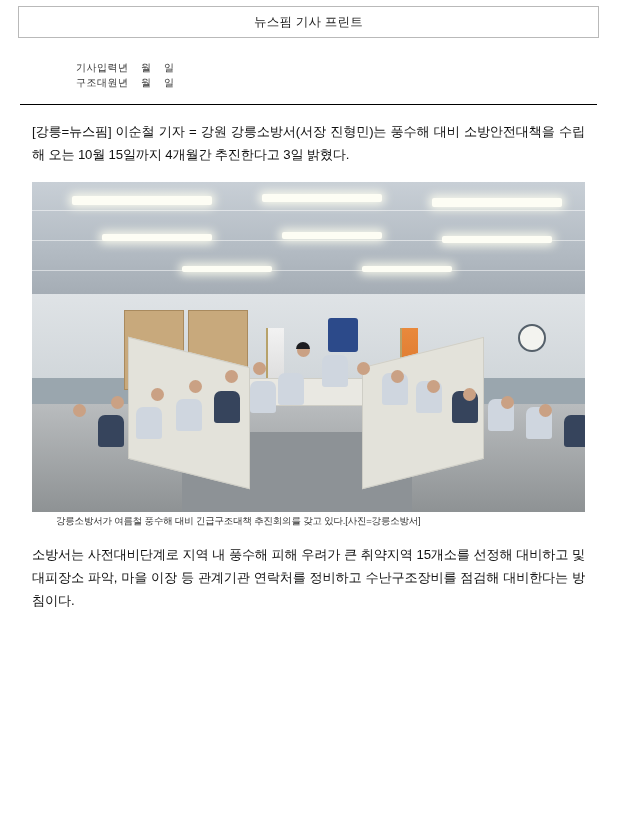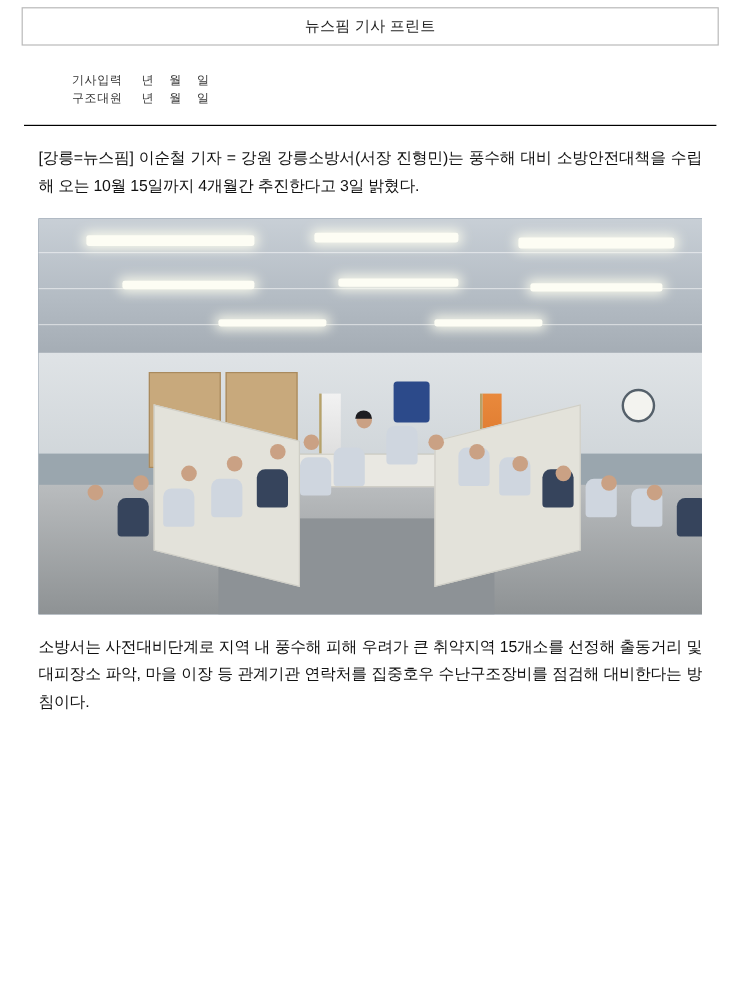--- a/index.html
+++ b/index.html
@@ -53,20 +53,21 @@
     font-size: 10px;
     color: #333333;
     line-height: 1.5;
   }
   .meta-row {
     display: flex;
   }
   .meta-label {
     width: 58px;
     letter-spacing: 0.5px;
+    text-align: right;
   }
   .meta-value {
     letter-spacing: 2.5px;
     white-space: pre;
   }
 
   
   .divider {
     margin: 14px 20px 0 20px;
     border: 0;
@@ -316,20 +317,21 @@
         </div>
         <div class="person light-u" style="left:462px;top:214px;">
           <div class="head"></div>
             <div class="body"></div>
         </div>
         <div class="person dark-u" style="left:500px;top:222px;">
           <div class="head"></div>
             <div class="body"></div>
         </div>
       </div>
+      <figcaption class="figcaption">강릉소방서가 여름철 풍수해 대비 긴급구조대책 추진회의를 갖고 있다.[사진=강릉소방서]</figcaption>
     </figure>
 
 
-    <p class="para">소방서는 사전대비단계로 지역 내 풍수해 피해 우려가 큰 취약지역 15개소를 선정해 출동거리 및 대피장소 파악, 마을 이장 등 관계기관 연락처를 집중호우 수난구조장비를 점검해 대비한다는 방침이다.</p>
+    <p class="para">소방서는 사전대비단계로 지역 내 풍수해 피해 우려가 큰 취약지역 15개소를 선정해 대비하고 및 대피장소 파악, 마을 이장 등 관계기관 연락처를 정비하고 수난구조장비를 점검해 대비한다는 방침이다.</p>
 
 
   </div>
 </div>
 
 </body></html>

